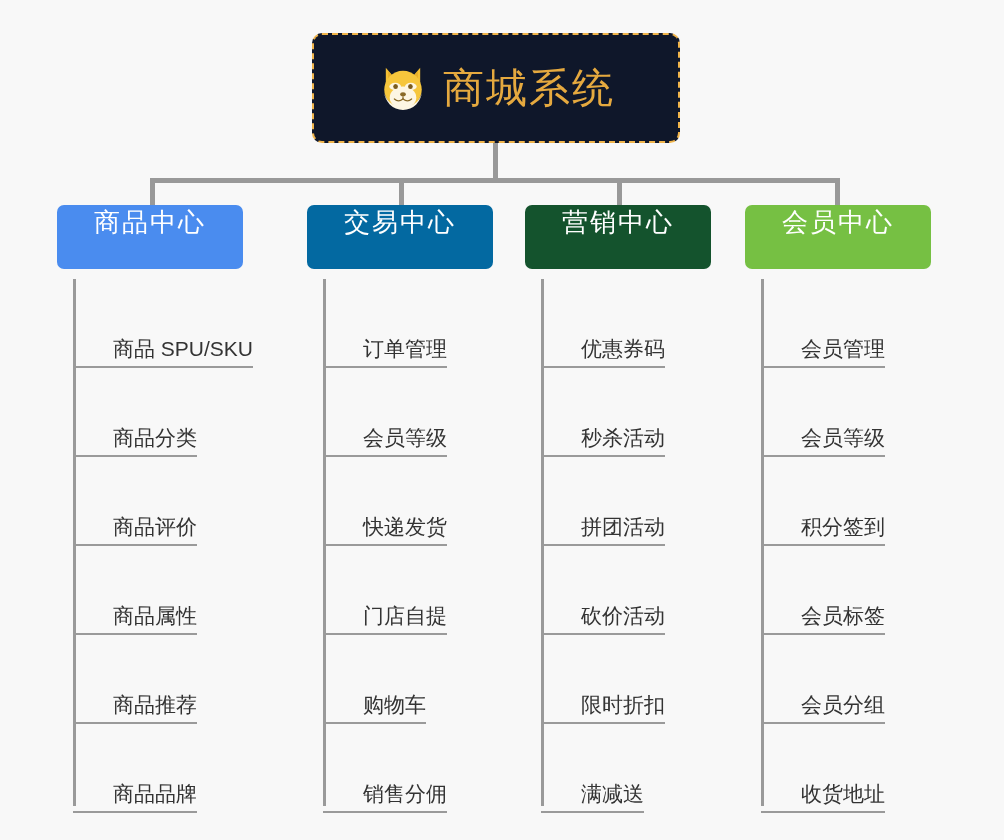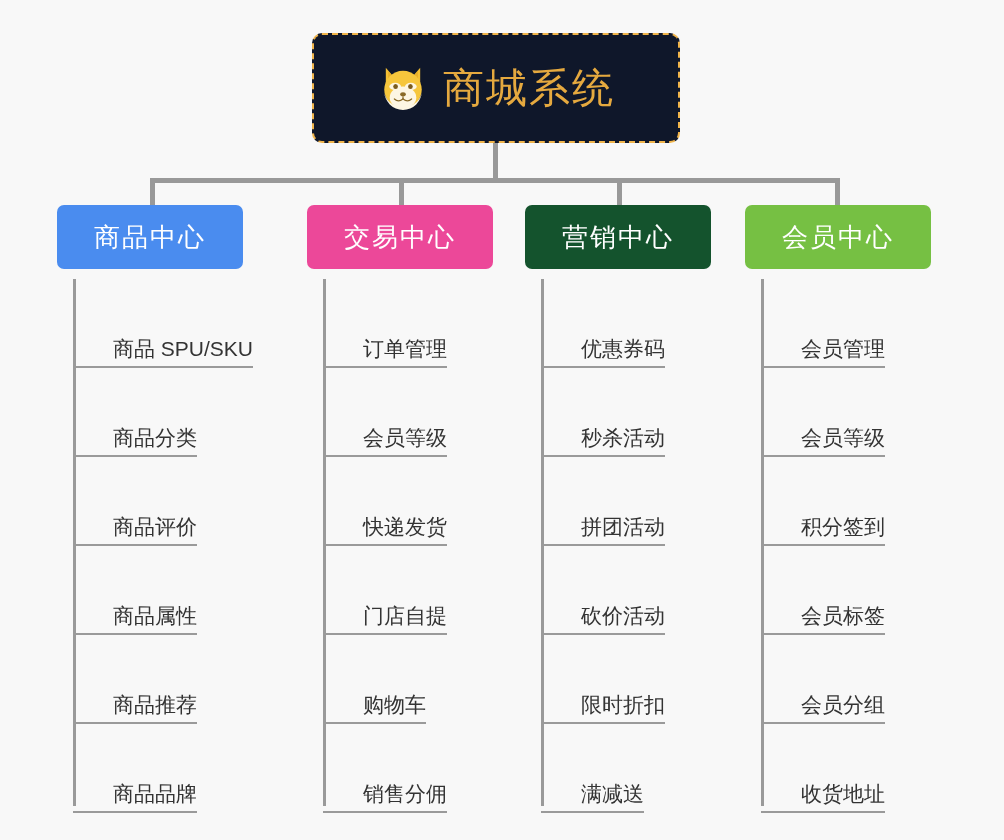--- a/index.html
+++ b/index.html
@@ -39,25 +39,25 @@
 
   
   .col { position:absolute; top:205px; width:186px; }
   .col-1 { left:57px; }
   .col-2 { left:307px; }
   .col-3 { left:525px; }
   .col-4 { left:745px; }
 
   .cat-box {
     height:64px; border-radius:7px;
-    display:flex; align-items:center; justify-content:center;
+    display:flex; justify-content:center;
     color:#ffffff; font-size:26px; letter-spacing:2px;
   }
   .cat-1 { background:#4a8cef; }
-  .cat-2 { background:#ec4899; }
+  .cat-2 { background:#0369a1; }
   .cat-3 { background:#14532d; }
   .cat-4 { background:#76c043; }
 
   
   .spine-wrap { position:relative; margin-top:10px; padding-left:16px; }
   .spine {
     position:absolute; left:16px; top:0; bottom:7px;
     width:3px; background:#9a9a9a;
   }
   .leaf {

